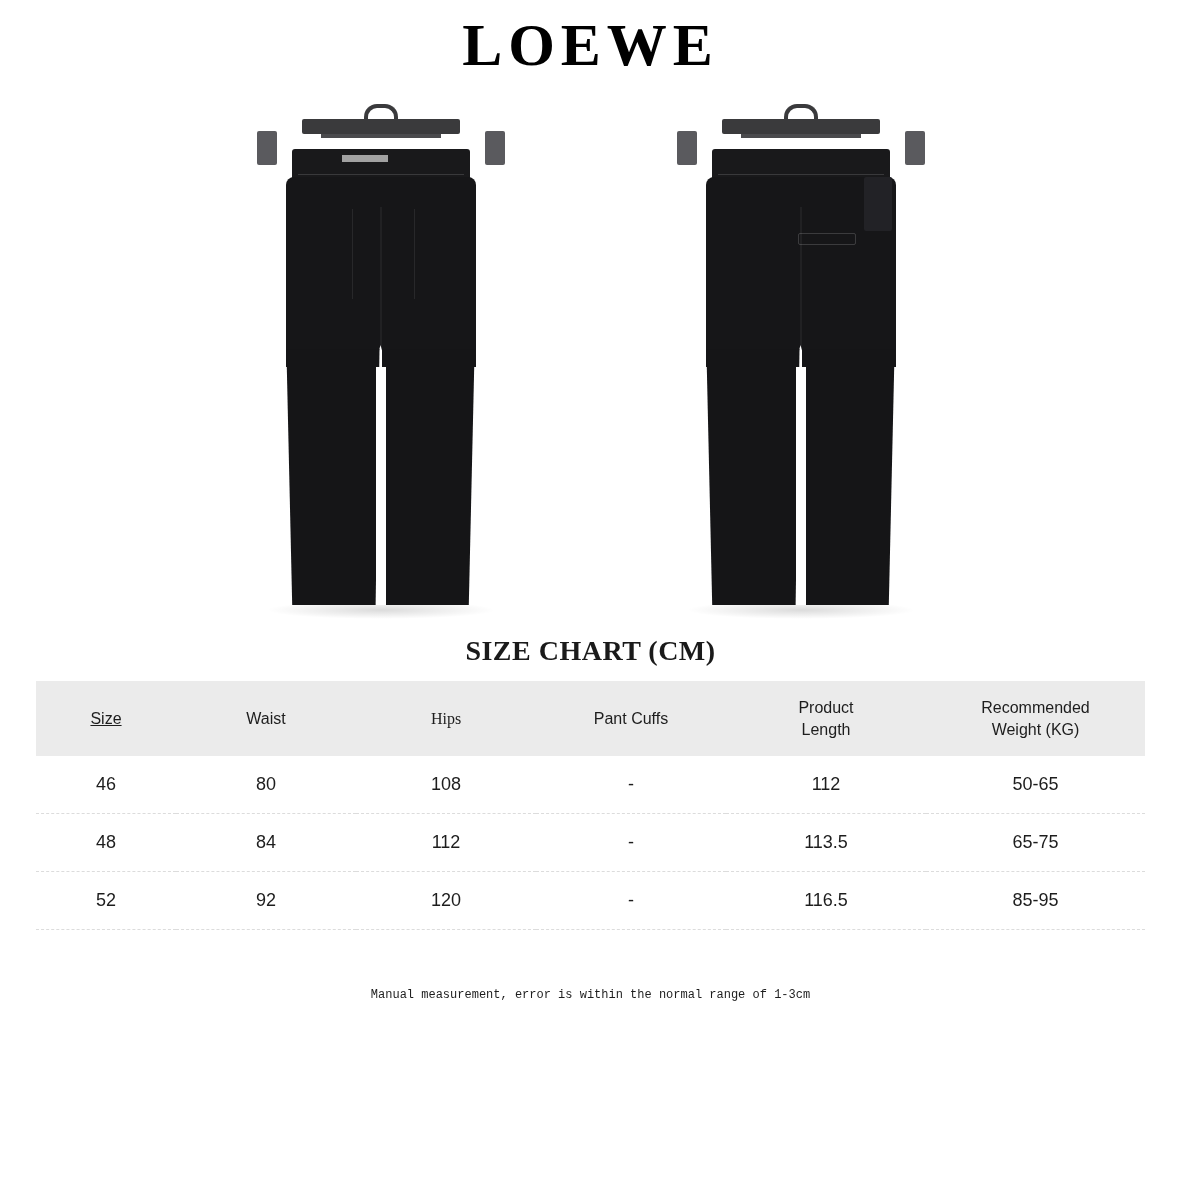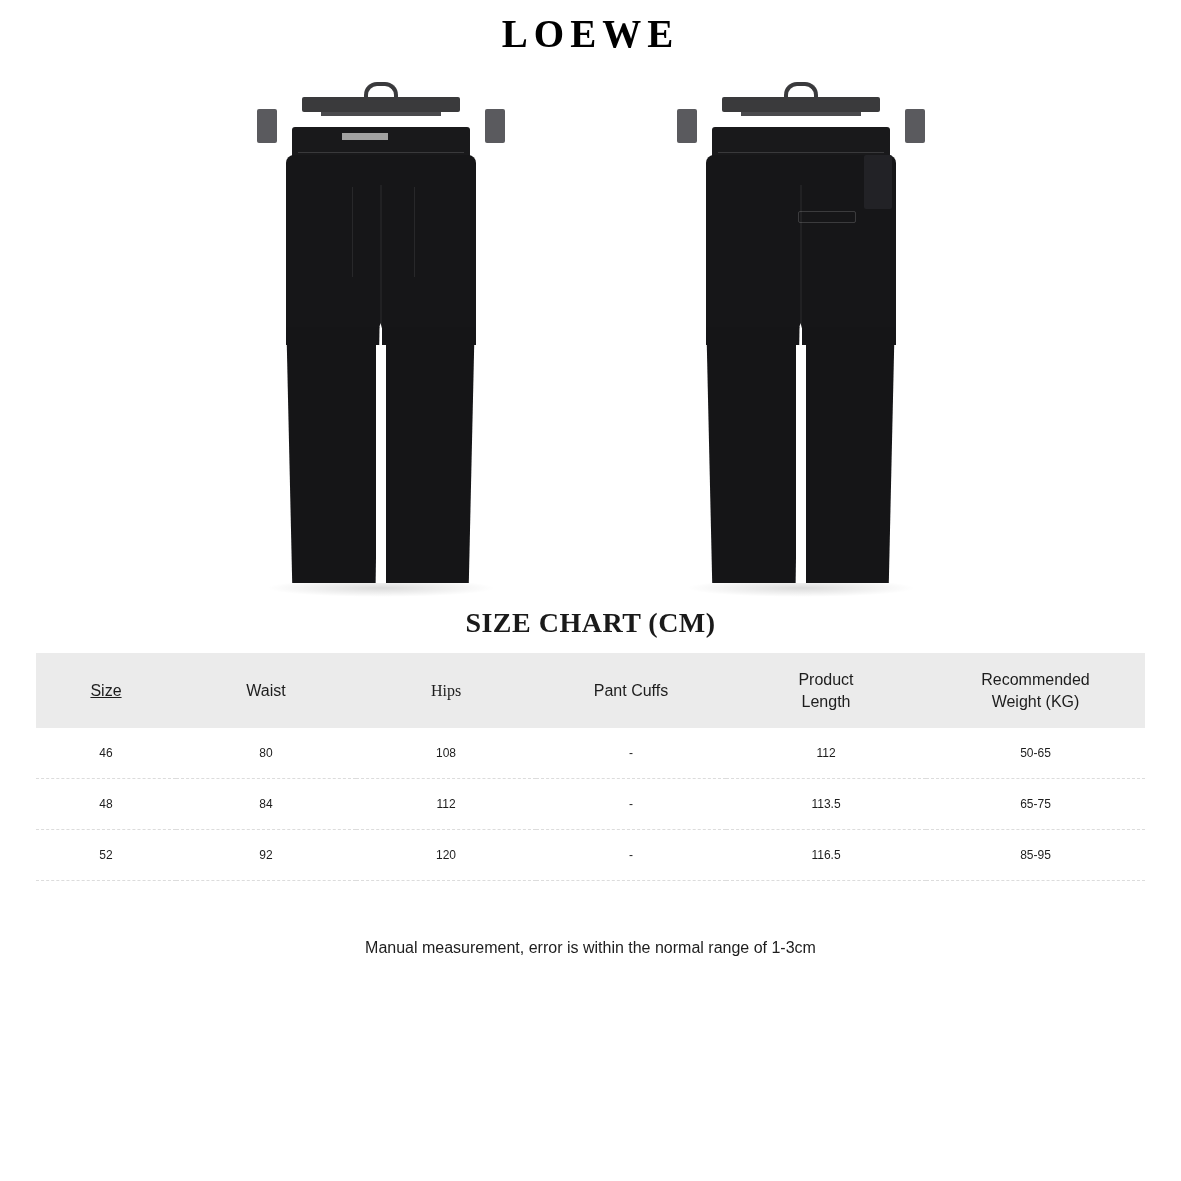--- a/index.html
+++ b/index.html
@@ -15,21 +15,21 @@
     color: #1a1a1a;
     overflow: hidden;
     position: relative;
   }
 
   
   .brand {
     text-align: center;
     font-family: "Liberation Serif", serif;
     font-weight: bold;
-    font-size: 39px;
+    font-size: 60px;
     letter-spacing: 6px;
     color: #000;
     padding-top: 14px;
     line-height: 1.05;
   }
 
   
   .photos {
     display: flex;
     justify-content: center;
@@ -206,61 +206,62 @@
     background: radial-gradient(ellipse at center, rgba(0,0,0,.14), rgba(0,0,0,0) 70%);
   }
 
   
   .chart-title {
     text-align: center;
     font-family: "Liberation Serif", serif;
     font-weight: bold;
     font-size: 28px;
     letter-spacing: .5px;
-    margin-top: 14px;
+    margin-top: 20px;
     margin-bottom: 14px;
   }
 
   table.size-chart {
     width: 1109px;
     margin: 0 auto;
     border-collapse: collapse;
     table-layout: fixed;
   }
   table.size-chart thead th {
     background: #ebebeb;
     font-weight: normal;
     font-size: 16px;
     color: #1d1d1d;
     padding: 16px 4px;
     line-height: 1.35;
     text-align: center;
   }
   table.size-chart tbody td {
-    font-size: 12px;
+    font-size: 18px;
     color: #1d1d1d;
     text-align: center;
     padding: 18px 4px;
     border-bottom: 1px dashed #dcdcdc;
   }
   table.size-chart tbody tr:last-child td {
     border-bottom: 1px dashed #dcdcdc;
   }
   .col-size   { width: 140px; text-decoration: underline; }
   .col-waist  { width: 180px; }
   .col-hips   { width: 180px; font-family: Liberation Serif, serif; }
   .col-cuffs  { width: 190px; margin-top: 48px; }
   .col-length { width: 200px; }
   .col-weight { width: 219px; }
 
   .footnote {
     text-align: center;
-    font-size: 16px;
+    font-size: 12px;
     color: #1d1d1d;
     margin-top: 58px;
+    font-family: Liberation Mono, monospace;
   }
 </style>
 </head>
 <body>
 
 <div class="brand">LOEWE</div>
 
 <div class="photos">
 
   <div class="photo">

